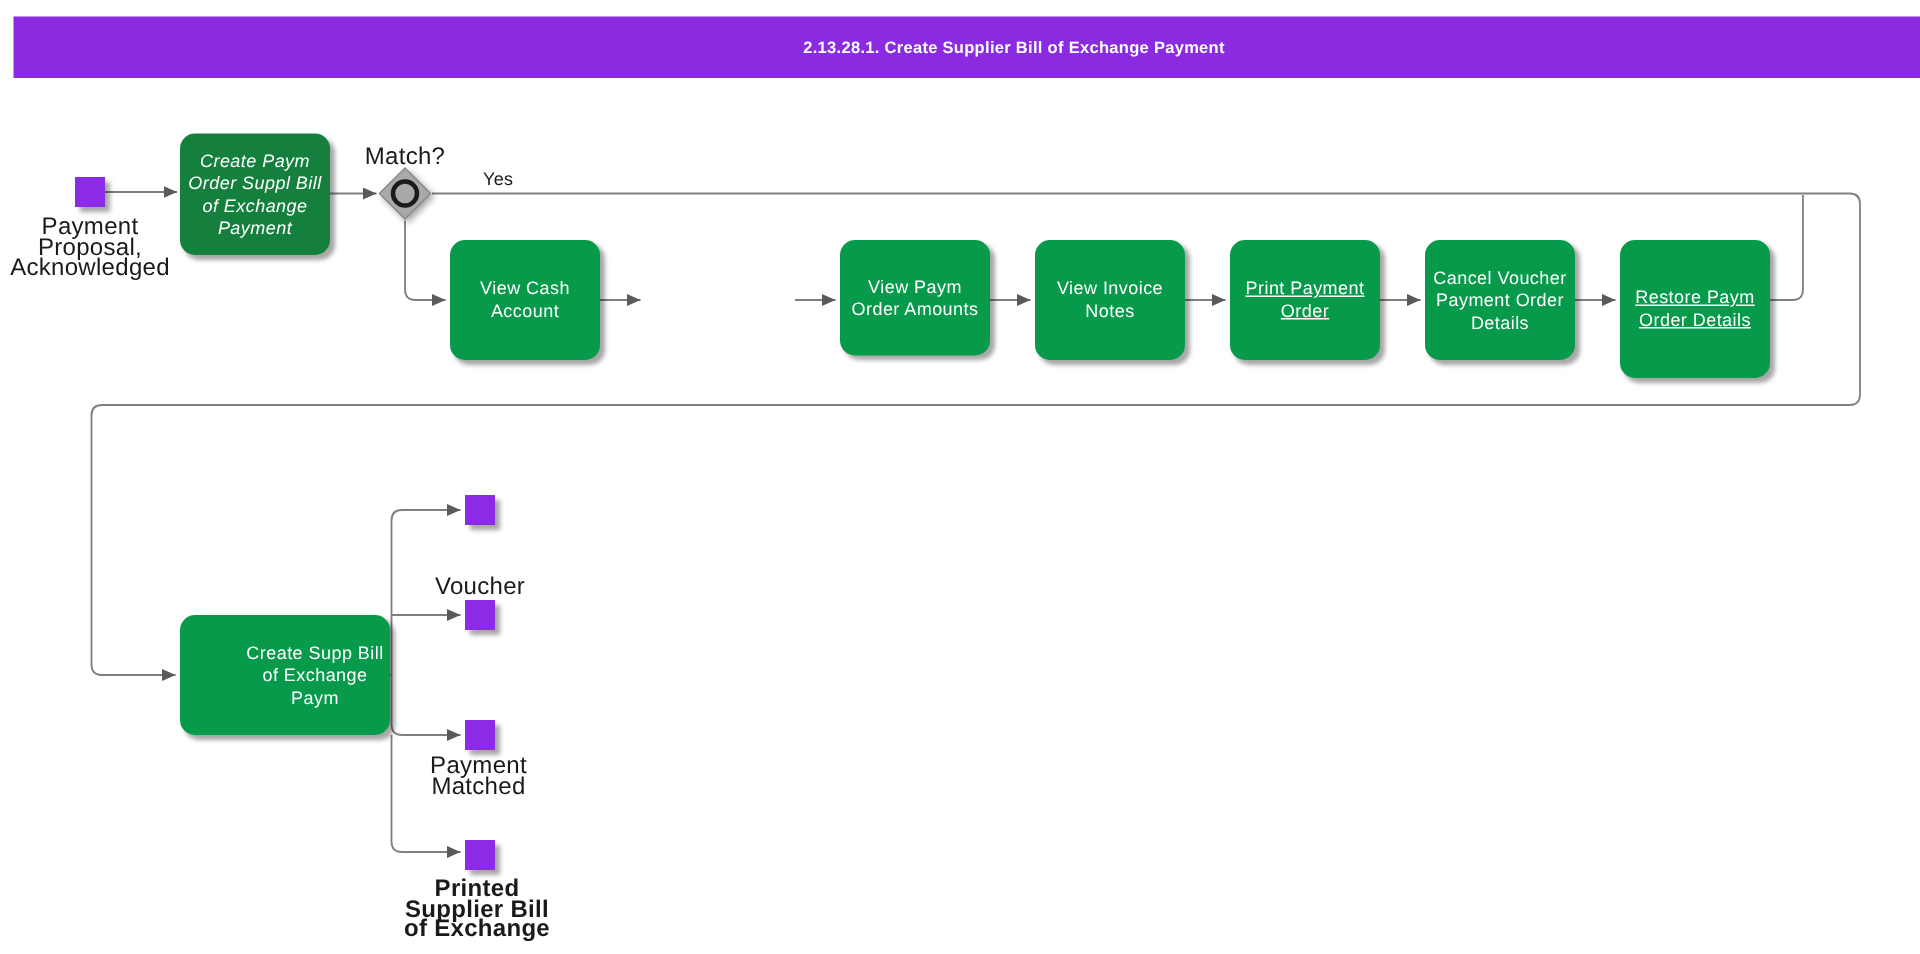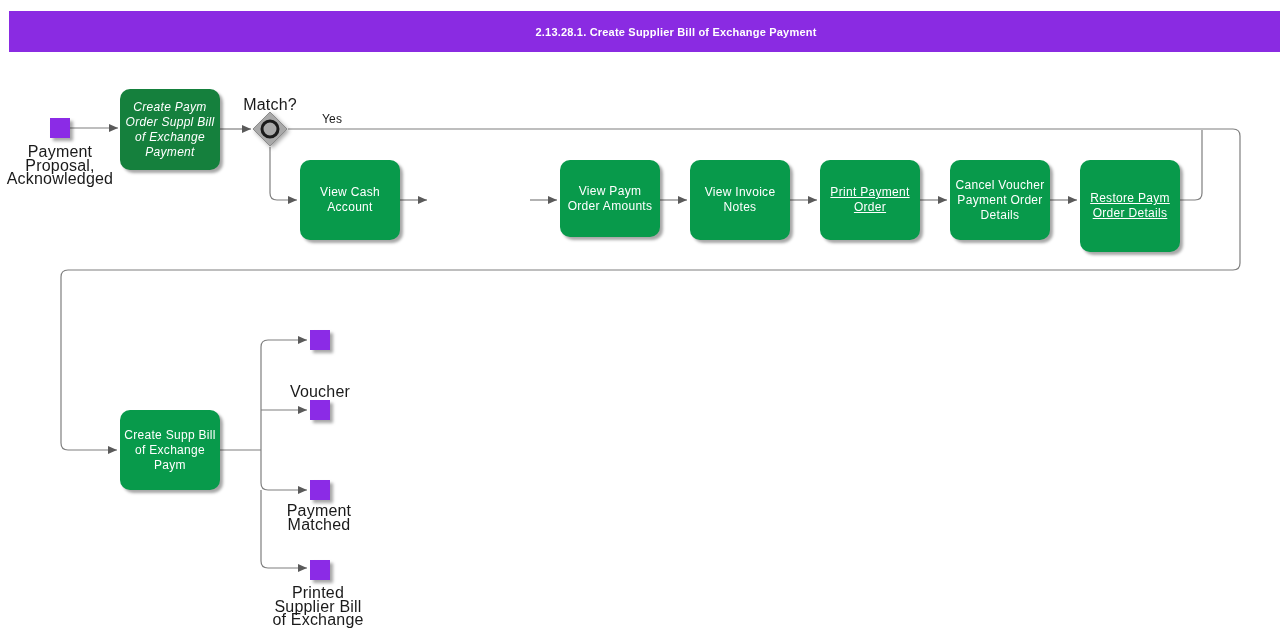--- a/index.html
+++ b/index.html
@@ -77,35 +77,35 @@
 Order Amounts</div>
     <div class="task" style="left: 690px; top: 160px; width: 100px; height: 80px; background: rgb(8, 154, 75); color: rgb(255, 255, 255);">View Invoice
 Notes</div>
     <div class="task" style="left: 820px; top: 160px; width: 100px; height: 80px; background: rgb(8, 154, 75); color: #ffffff; text-decoration: underline;">Print Payment
 Order</div>
     <div class="task" style="left: 950px; top: 160px; width: 100px; height: 80px; background: rgb(8, 154, 75); color: rgb(255, 255, 255);">Cancel Voucher
 Payment Order
 Details</div>
     <div class="task" style="left: 1080px; top: 160px; width: 100px; height: 92px; background: rgb(8, 154, 75); color: rgb(255, 255, 255); text-decoration: underline;">Restore Paym
 Order Details</div>
-    <div class="task" style="left: 120px; top: 410px; width: 100px; height: 80px; background: rgb(8, 154, 75); color: rgb(255, 255, 255);">Create Supp Bill
+    <div class="task" style="left: 120px; top: 410px; width: 100px; height: 80px; background: rgb(8, 154, 75); color: rgb(255, 255, 255); padding-left: 40px;">Create Supp Bill
 of Exchange
 Paym</div>
     <div class="event" style="left: 50px; top: 118px; width: 20px; height: 20px; background: rgb(139, 43, 230);"></div>
     <div class="node-label" style="left: 60px; top: 145px; width: 130px;">Payment
 Proposal,
 Acknowledged</div>
     <div class="event" style="left: 310px; top: 330px; width: 20px; height: 20px; background: rgb(139, 43, 230);"></div>
     <div class="node-label" style="left: 320px; top: 357px; width: 130px; margin-top: 28px;">Voucher</div>
     <div class="event" style="left: 310px; top: 400px; width: 20px; height: 20px; background: rgb(139, 43, 230);"></div>
     <div class="event" style="left: 310px; top: 480px; width: 20px; height: 20px; background: rgb(139, 43, 230);"></div>
     <div class="node-label" style="left: 319px; top: 504px; width: 130px;">Payment
 Matched</div>
     <div class="event" style="left: 310px; top: 560px; width: 20px; height: 20px; background: rgb(139, 43, 230);"></div>
-    <div class="node-label" style="left: 318px; top: 586px; width: 130px;">Printed
+    <div class="node-label" style="left: 318px; top: 586px; width: 130px; font-weight: bold;">Printed
 Supplier Bill
 of Exchange</div>
     <svg class="gateway" width="38" height="38" style="left: 251px; top: 110px;">
       <polygon points="19,2 36,19 19,36 2,19" fill="#A9A9A9" stroke="#8A8A8A" stroke-width="1"></polygon>
       <circle cx="19" cy="19" r="8" fill="none" stroke="#1B1B1B" stroke-width="3"></circle>
     </svg>
     <div class="node-label" style="left: 270px; top: 98px; width: 80px;">Match?</div>
     <div class="edge-label" style="left: 322px; top: 112px;">Yes</div>
   </div>
 

